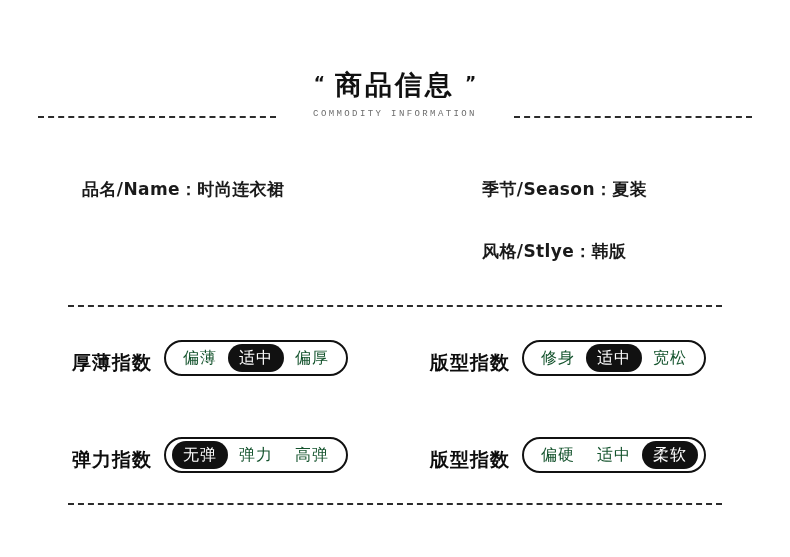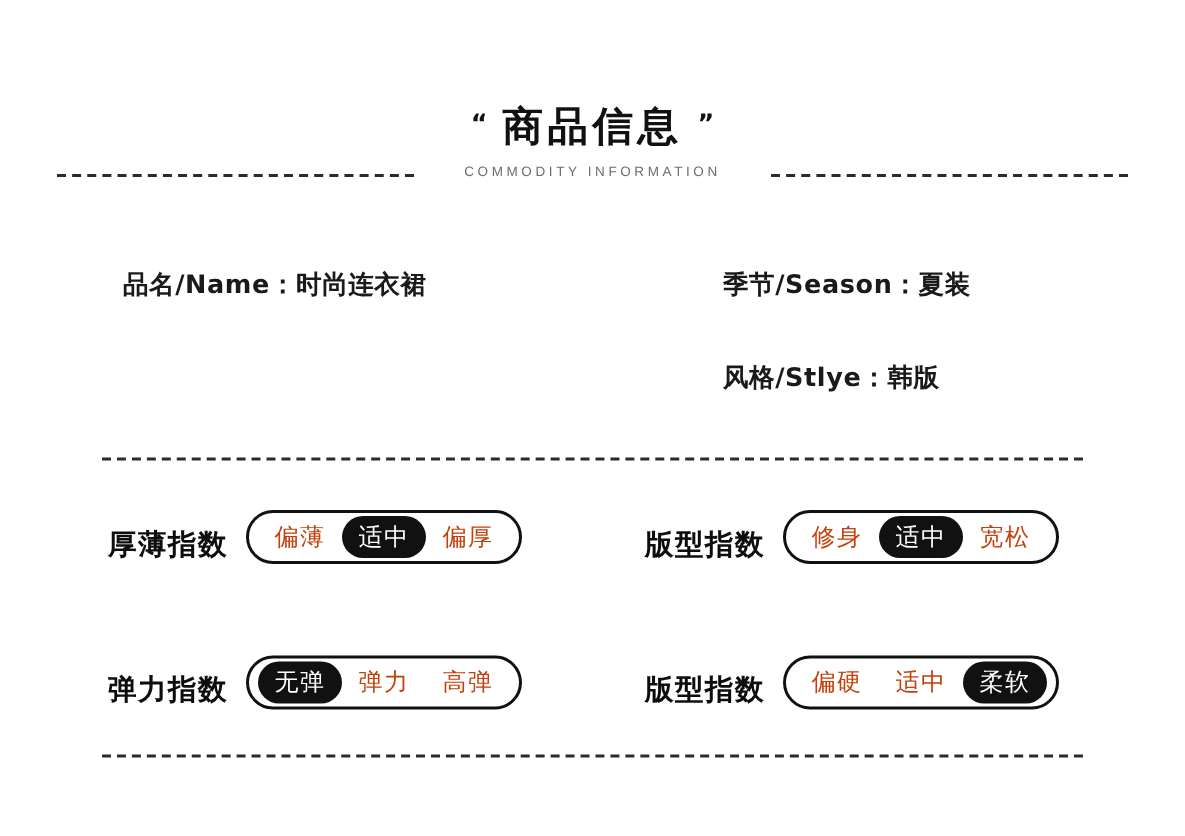--- a/index.html
+++ b/index.html
@@ -71,21 +71,21 @@
     top: -2px;
     letter-spacing: 0;
   }
   .title-quote.left { margin-right: 10px; }
   .title-quote.right { margin-left: 10px; }
   .title-sub {
     margin-top: 7px;
     font-size: 9px;
     letter-spacing: 2.4px;
     color: #6d6d6d;
-    font-family: Liberation Sans, sans-serif;
+    font-family: Liberation Mono, monospace;
     white-space: nowrap;
   }
 
   
   .info {
     position: absolute;
     left: 0;
     top: 178px;
     width: 790px;
     font-weight: bold;
@@ -147,21 +147,21 @@
     display: flex;
     align-items: center;
     border: 2.5px solid #111111;
     border-radius: 22px;
     height: 36px;
     padding: 0 6px;
     box-sizing: border-box;
   }
   .opt {
     font-size: 16px;
-    color: #c2410c;
+    color: #14532d;
     padding: 4px 11px;
     border-radius: 14px;
     white-space: nowrap;
     letter-spacing: 1px;
     line-height: 20px;
     font-family: "DejaVu Sans", "Liberation Sans", sans-serif;
   }
   .opt.active {
     background: #111111;
     color: #ffffff;

